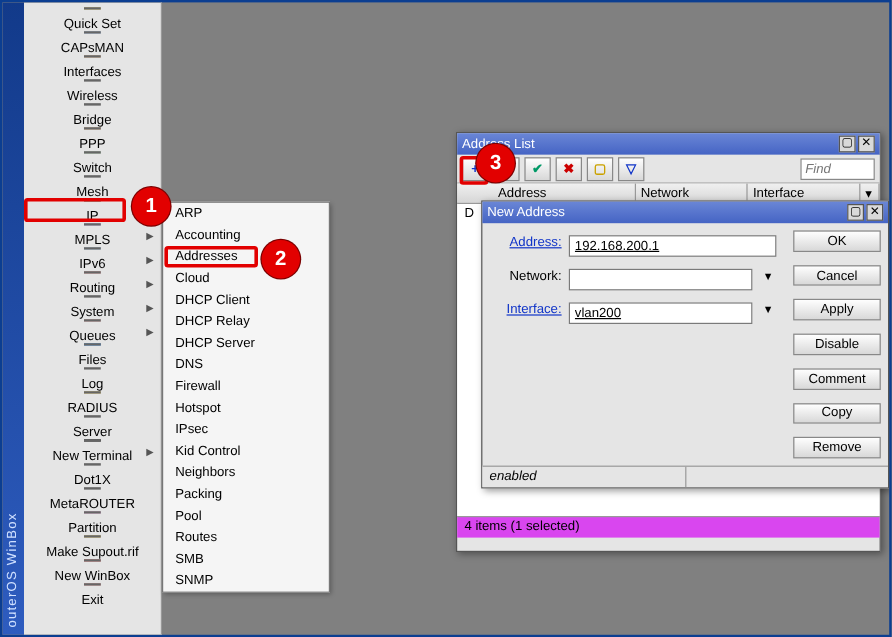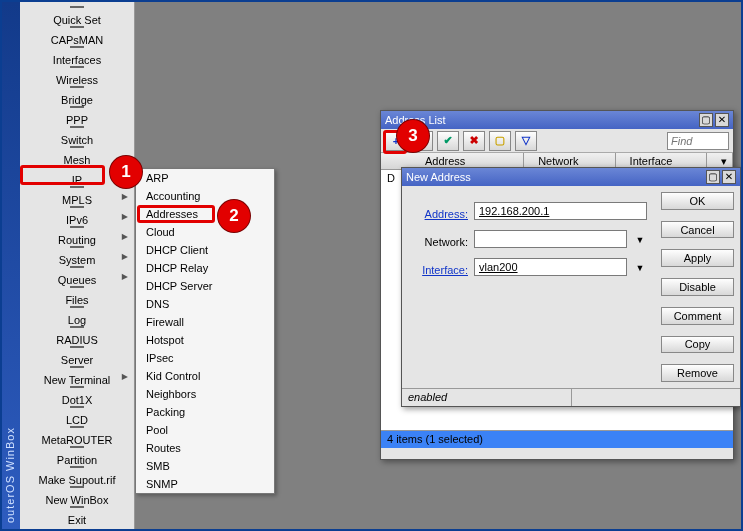--- a/index.html
+++ b/index.html
@@ -14,29 +14,29 @@
   .submenu { position:absolute; left:133px; top:166px; width:140px; background:#f5f5f5; border:1px solid #777; box-shadow:2px 2px 4px rgba(0,0,0,.3); z-index:100;}
   .submenu .mi { height:18px; line-height:18px; padding:0 10px; cursor:pointer; text-align:left; }
   .win { position:absolute; background:#e5e5e5; border:1px solid #555; box-shadow:2px 2px 6px rgba(0,0,0,.4);}
   .win .titlebar { height:18px; background:linear-gradient(#6a86d6,#4564c4); color:#fff; display:flex; align-items:center; padding:0 4px; gap:4px;}
   .titlebar .tbtns { margin-left:auto; display:flex; gap:2px;}
   .tbtns .tb { width:14px; height:14px; background:#d9d9d9; border:1px solid #555; color:#000; font-size:10px; line-height:12px; text-align:center; cursor:pointer;}
   .addr-list { left:378px; top:108px; width:354px; height:350px; z-index:120;}
   .toolbar { height:24px; display:flex; align-items:center; gap:4px; padding:2px 4px; background:#e5e5e5; border-bottom:1px solid #aaa;}
   .tbutton { width:22px; height:20px; border:1px solid #888; background:linear-gradient(#fefefe,#d8d8d8); display:flex; align-items:center; justify-content:center; font-weight:bold; cursor:pointer;}
   .find-input { margin-left:auto; width:62px; height:18px; border:1px solid #888; background:#fff; color:#999; font-style:italic; padding:0 3px;}
-  .col-head { height:17px; display:flex; border-bottom:1px solid #999; background:linear-gradient(#f0f0f0,#d6d6d6);gap:10px;}
+  .col-head { height:17px; display:flex; border-bottom:1px solid #999; background:linear-gradient(#f0f0f0,#d6d6d6);}
   .col-head .ch { border-right:1px solid #999; padding:2px 4px;}
   .list-body { background:#fff; height:260px; position:relative;}
   .list-row { height:16px; padding:2px 6px; color:#000;}
-  .status-bar { height:18px; border-top:1px solid #999; padding:2px 6px; background:#3b82f6;}
+  .status-bar { height:18px; border-top:1px solid #999; padding:2px 6px; background:#d946ef;}
   .new-addr { left:399px; top:165px; width:340px; height:240px; z-index:140;}
   .na-body { display:flex; height:202px;}
   .na-left { flex:1; padding:10px 8px;}
-  .na-row { display:flex; align-items:flex-end; height:24px; gap:6px; margin-bottom:4px;}
+  .na-row { display:flex; align-items:flex-start; height:24px; gap:6px; margin-bottom:4px;}
   .na-row label { width:58px; text-align:right;}
   .na-row label.link { color:#1034c8; text-decoration:underline; cursor:pointer;}
   .na-row input { flex:1; height:18px; border:1px solid #7a7a7a; padding:0 4px; background:#fff;text-decoration:underline;}
   .na-row .dd { width:14px; height:14px; font-size:9px; line-height:13px;text-align:center;}
   .na-right { width:85px; padding:6px 6px; display:flex; flex-direction:column; gap:11px;}
   .na-right button { height:22px; border:1px solid #888; background:linear-gradient(#fefefe,#d8d8d8); cursor:pointer;}
   .na-status { height:18px; border-top:1px solid #999; background:#e5e5e5; display:flex;}
   .na-status .cell { flex:1; border-right:1px solid #999; padding:2px 6px;font-style:italic;}
   .na-status .cell:last-child{border-right:none;}
 </style>
@@ -124,24 +124,20 @@
       <span>Server</span>
       <span class="arrow">▶</span>
     </div>
   <div class="sb-item">
       <span class="ico" style="background:#222"></span>
       <span>New Terminal</span>
     </div>
   <div class="sb-item">
       <span class="ico" style="background:#d4d4d4"></span>
       <span>Dot1X</span>
-    </div>
-  <div class="sb-item">
-      <span class="ico" style="background:#a6c8ff"></span>
-      <span>LCD</span>
     </div>
   <div class="sb-item">
       <span class="ico" style="background:#d4d4d4"></span>
       <span>MetaROUTER</span>
     </div>
   <div class="sb-item">
       <span class="ico" style="background:#ffc2f0"></span>
       <span>Partition</span>
     </div>
   <div class="sb-item">

